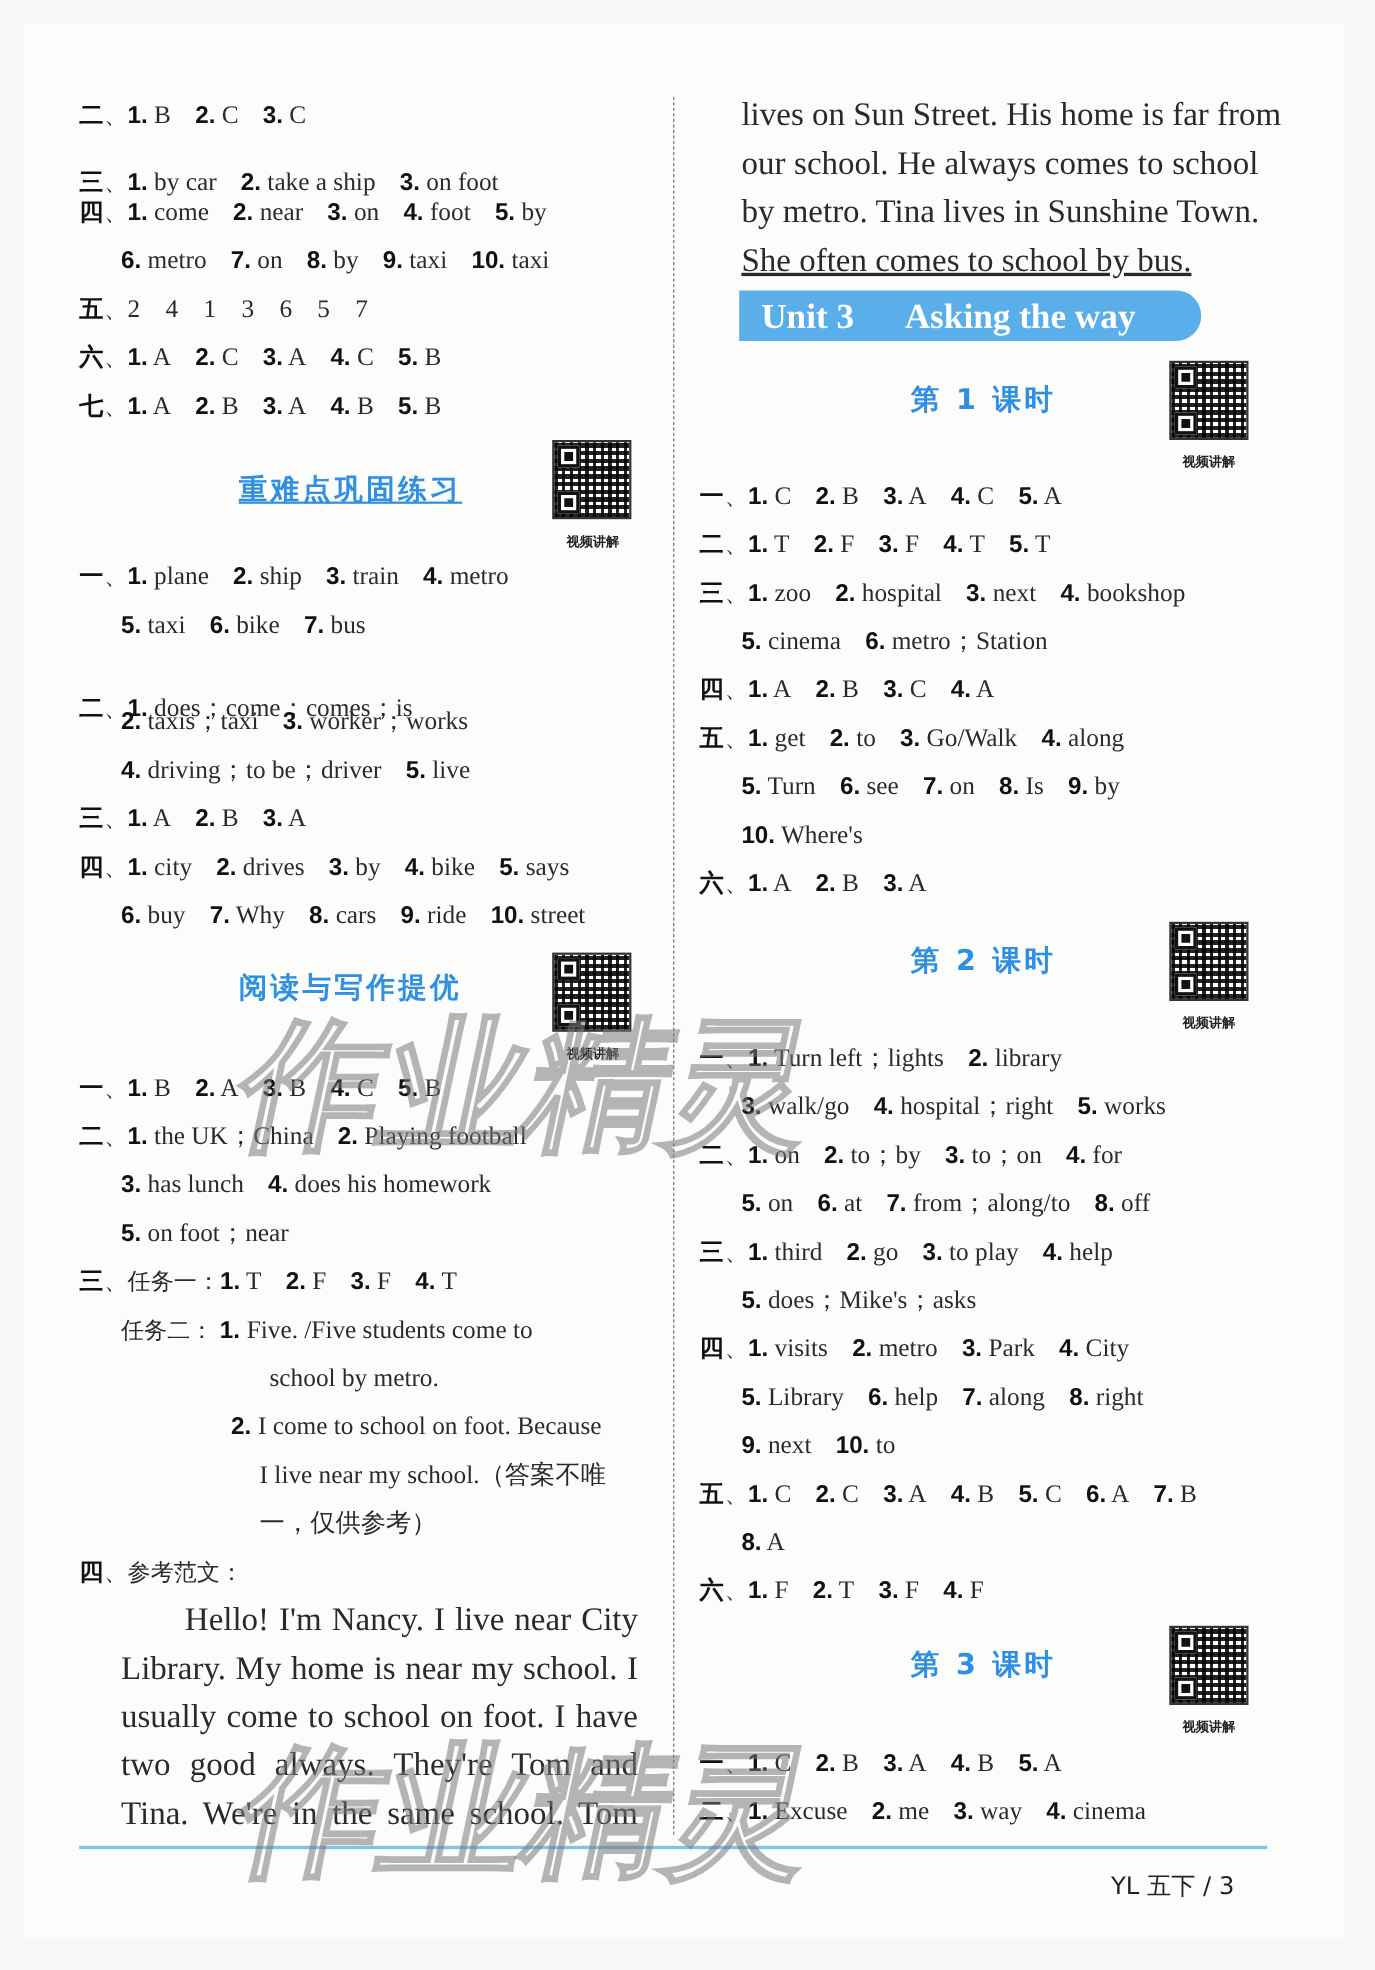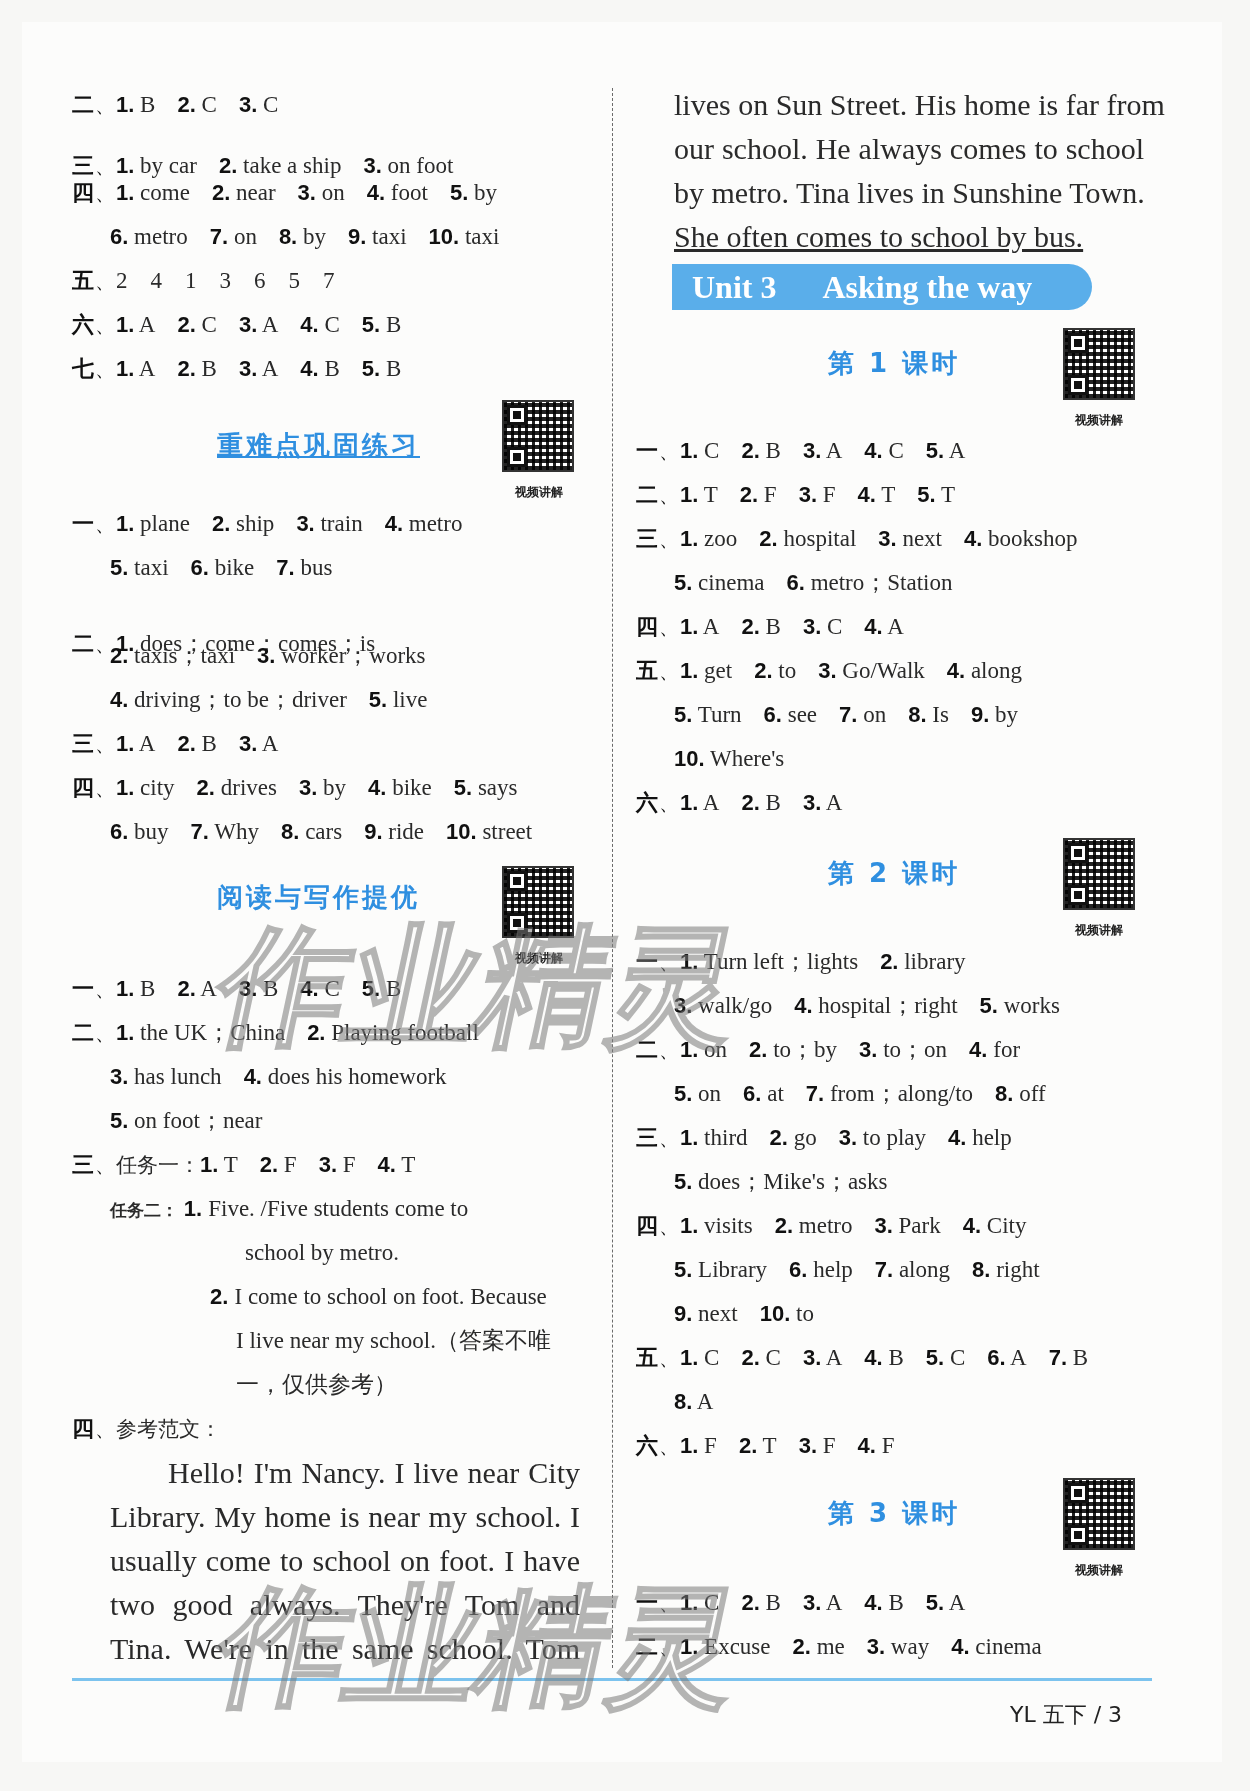--- a/index.html
+++ b/index.html
@@ -119,21 +119,21 @@
     <div class="line" style="left: 72px; top: 967px;"><span class="sec">一</span><span class="sep">、</span><span class="item"><span class="num">1.</span><span class="ans"> B</span></span><span class="item"><span class="num">2.</span><span class="ans"> A</span></span><span class="item"><span class="num">3.</span><span class="ans"> B</span></span><span class="item"><span class="num">4.</span><span class="ans"> C</span></span><span class="item"><span class="num">5.</span><span class="ans"> B</span></span></div>
     <div class="line" style="left: 72px; top: 1011px;"><span class="sec">二</span><span class="sep">、</span><span class="item"><span class="num">1.</span><span class="ans"> the UK；China</span></span><span class="item"><span class="num">2.</span><span class="ans"> Playing football</span></span></div>
     <div class="line" style="left: 110px; top: 1055px;"><span class="item"><span class="num">3.</span><span class="ans"> has lunch</span></span><span class="item"><span class="num">4.</span><span class="ans"> does his homework</span></span></div>
     <div class="line" style="left: 110px; top: 1099px;"><span class="item"><span class="num">5.</span><span class="ans"> on foot；near</span></span></div>
   </div>
 
 <div class="line" style="left:72px; top:1143px;">
   <span class="sec">三</span><span class="sep">、</span><span class="ans" style="font-family:'DejaVu Sans',sans-serif;font-size:21px;">任务一：</span><span id="task1-items"><span class="item"><span class="num">1.</span><span class="ans"> T</span></span><span class="item"><span class="num">2.</span><span class="ans"> F</span></span><span class="item"><span class="num">3.</span><span class="ans"> F</span></span><span class="item"><span class="num">4.</span><span class="ans"> T</span></span></span>
 </div>
 <div class="line" style="left:110px; top:1187px;">
-  <span class="ans" style="font-family:'DejaVu Sans',sans-serif;font-size:17px;font-weight:bold;">任务二：</span>
+  <span class="ans" style="font-family:'DejaVu Sans',sans-serif;font-size:21px;">任务二：</span>
   <span class="num">1</span><span class="num">. </span><span class="ans">Five. /Five students come to</span>
 </div>
 <div class="line" style="left:245px; top:1231px;"><span class="ans">school by metro.</span></div>
 <div class="line" style="left:210px; top:1275px;">
   <span class="num">2</span><span class="num">. </span><span class="ans">I come to school on foot. Because</span>
 </div>
 <div class="line" style="left:236px; top:1319px;"><span class="ans">I live near my school.（答案不唯</span></div>
 <div class="line" style="left:236px; top:1363px;"><span class="ans">一，仅供参考）</span></div>
 
 <div class="line" style="left:72px; top:1407px;">

